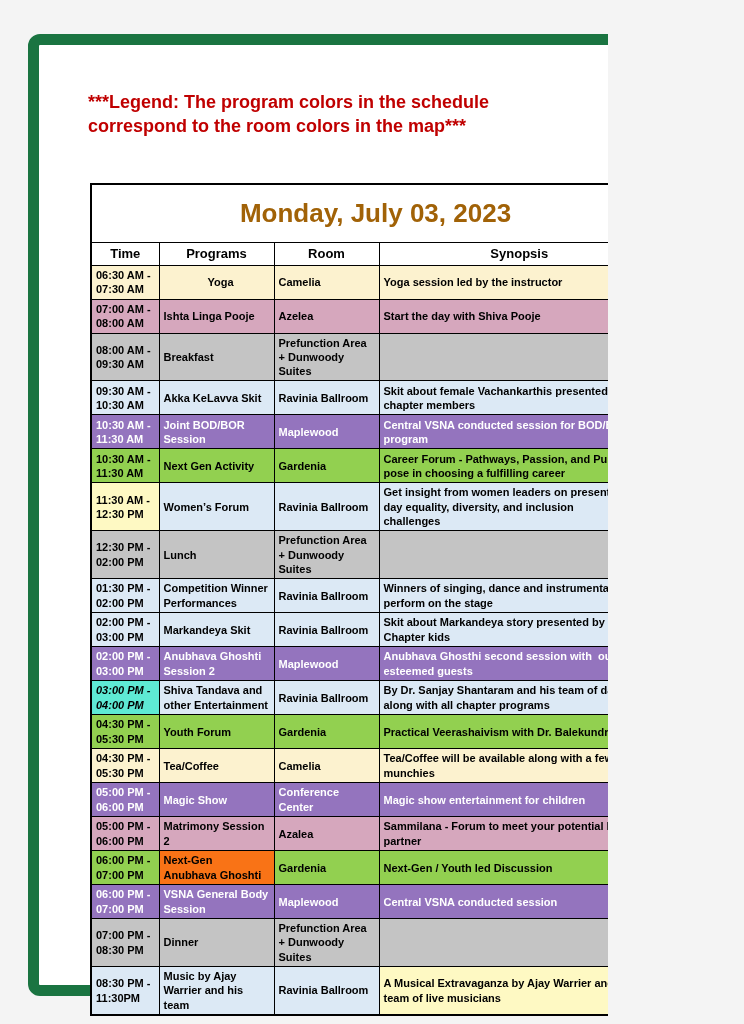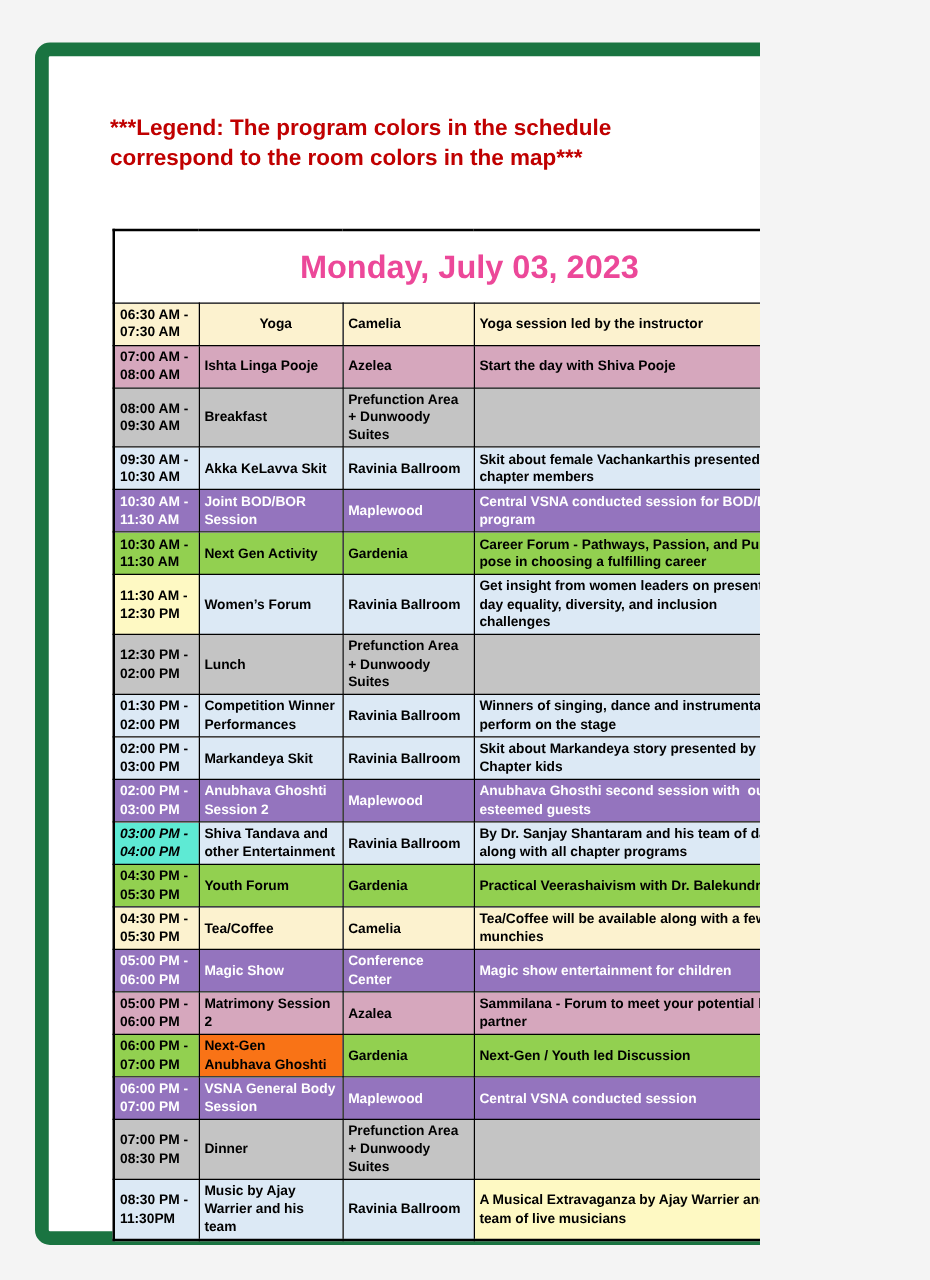--- a/index.html
+++ b/index.html
@@ -47,21 +47,21 @@
     border: 1px solid #000;
     box-sizing: border-box;
     overflow: hidden;
   }
   .title-cell {
     height: 36px;
     text-align: center;
     vertical-align: middle;
     font-size: 26px;
     font-weight: bold;
-    color: #ec4899;
+    color: #a16207;
     padding: 13px;
   }
   tr.cols th {
     height: 23px;
     font-size: 13px;
     font-weight: bold;
     text-align: center;
     vertical-align: middle;
     color: #000;
     background: #FFFFFF;
@@ -90,20 +90,26 @@
       <colgroup>
         <col style="width:68px">
         <col style="width:115px">
         <col style="width:105px">
         <col style="width:281px">
       </colgroup>
       <thead>
         <tr>
           <td class="title-cell" colspan="4">Monday, July 03, 2023</td>
         </tr>
+        <tr class="cols" id="col-row">
+            <th>Time</th>
+            <th>Programs</th>
+            <th>Room</th>
+            <th>Synopsis</th>
+          </tr>
       </thead>
       <tbody id="schedule-body">
           <tr>
             <td style="background-color: rgb(252, 242, 207); color: rgb(0, 0, 0);">06:30 AM -
 07:30 AM</td>
             <td style="background-color: rgb(252, 242, 207); color: rgb(0, 0, 0); padding-left: 48px;">Yoga</td>
             <td style="background-color: rgb(252, 242, 207); color: rgb(0, 0, 0);">Camelia</td>
             <td style="background-color: rgb(252, 242, 207); color: rgb(0, 0, 0);">Yoga session led by the instructor</td>
           </tr>
           <tr>

